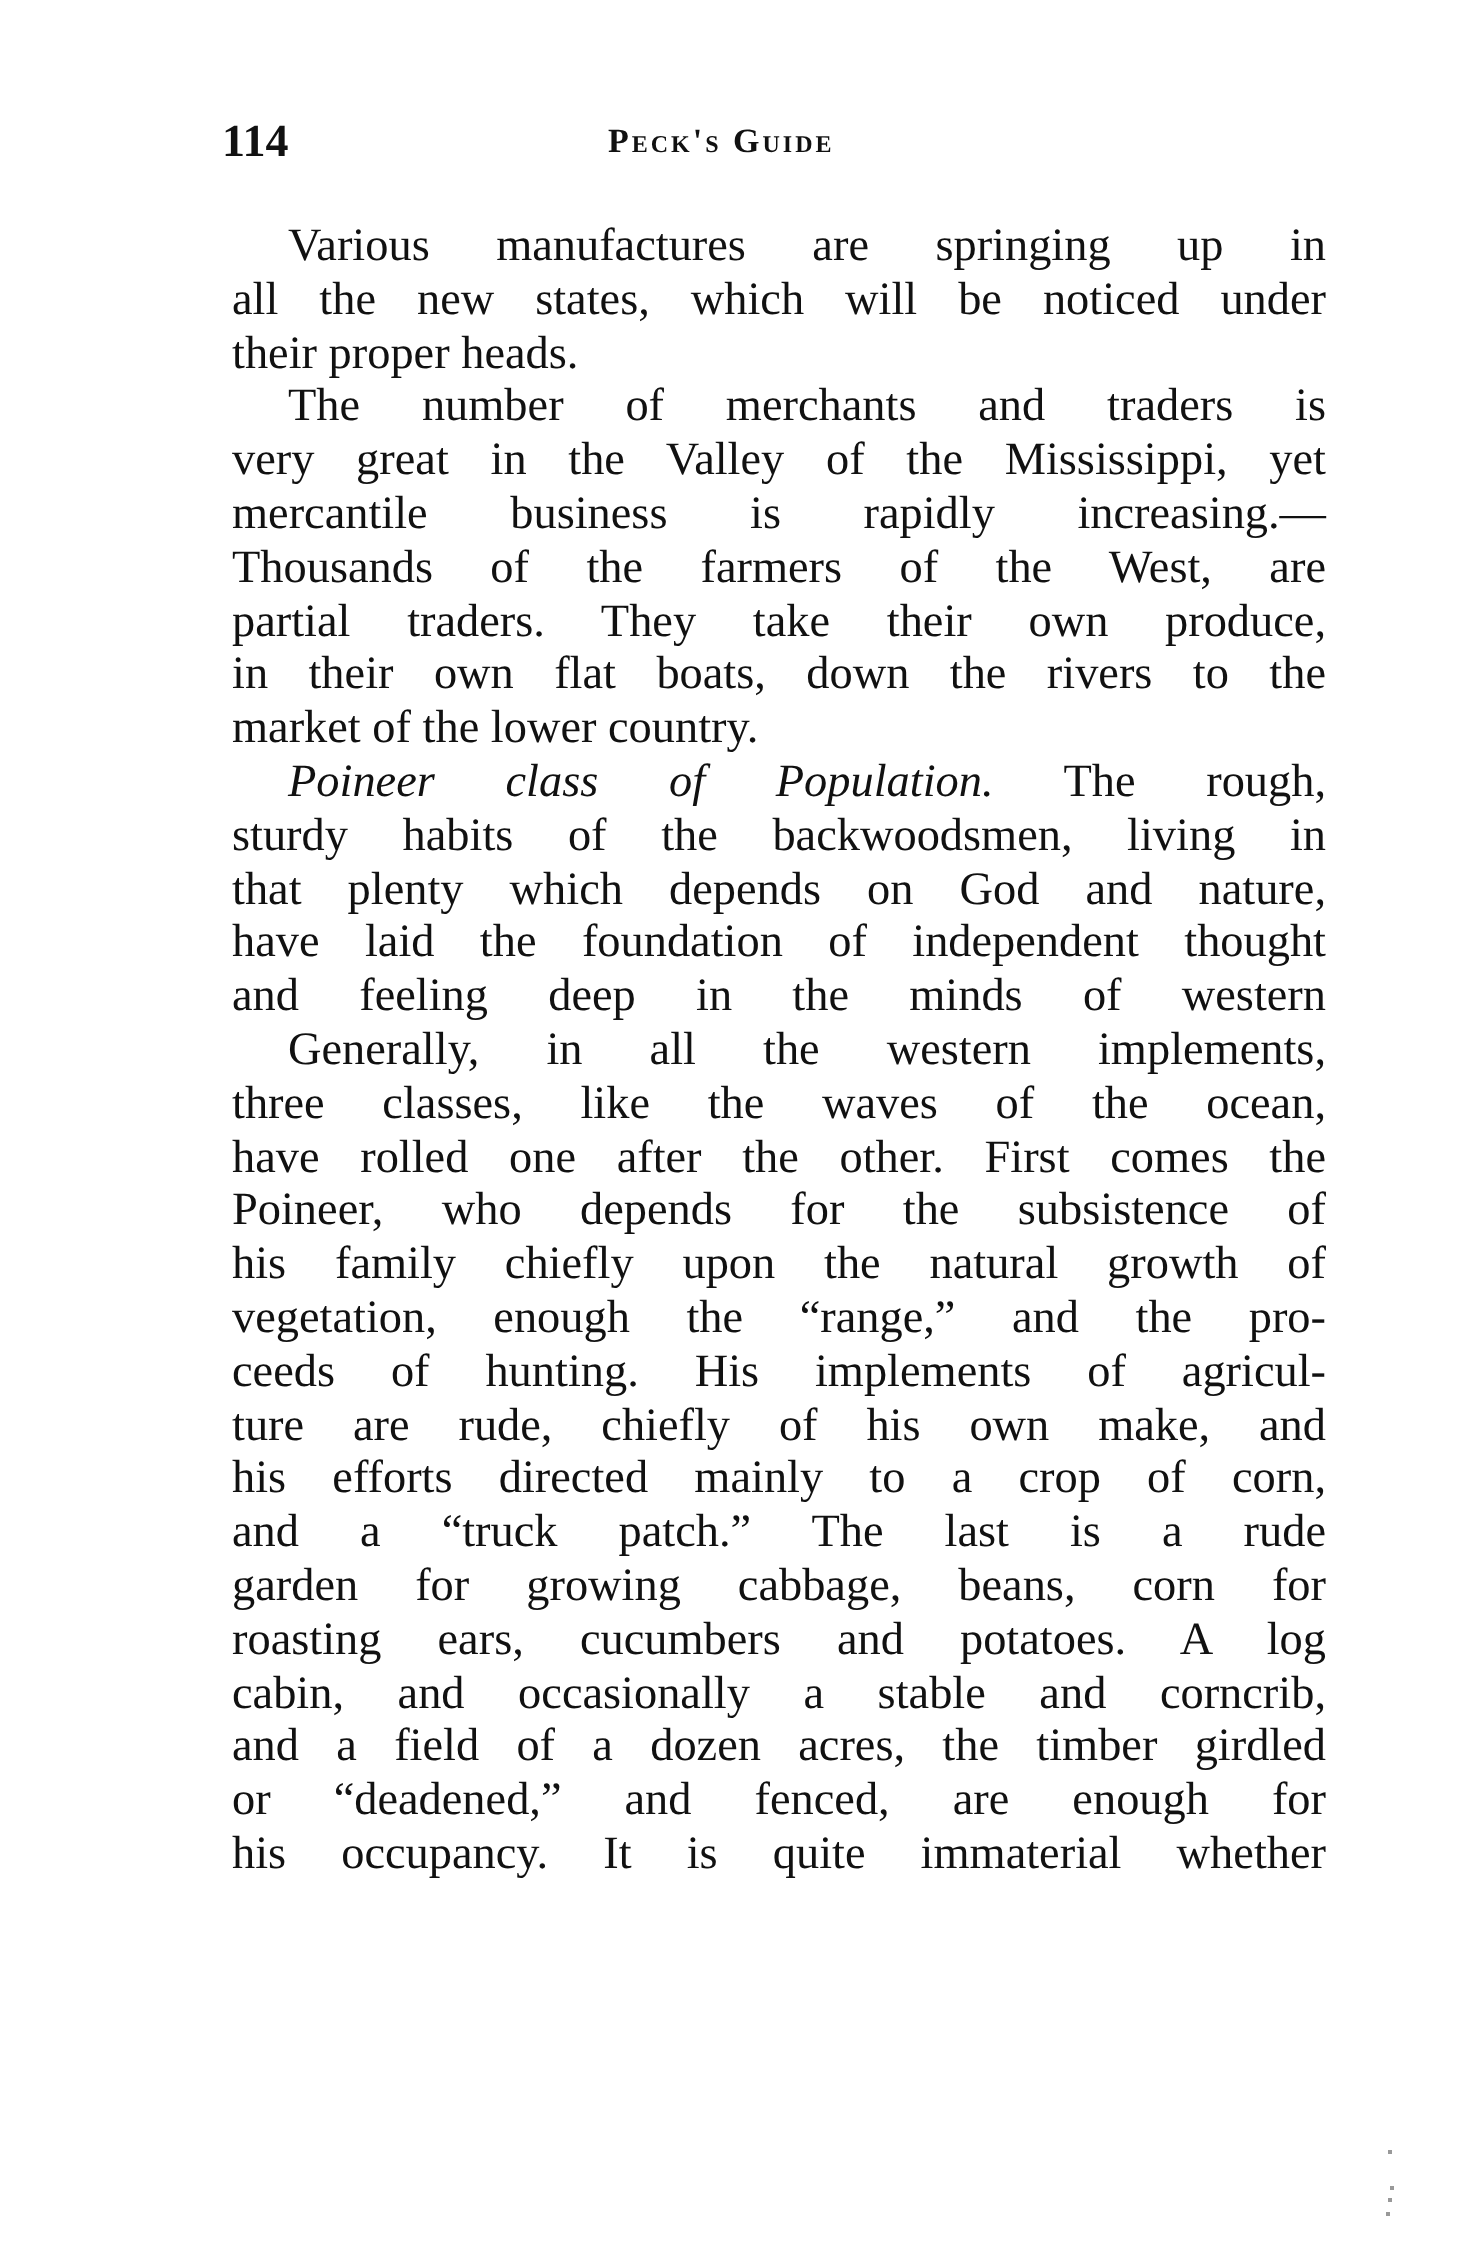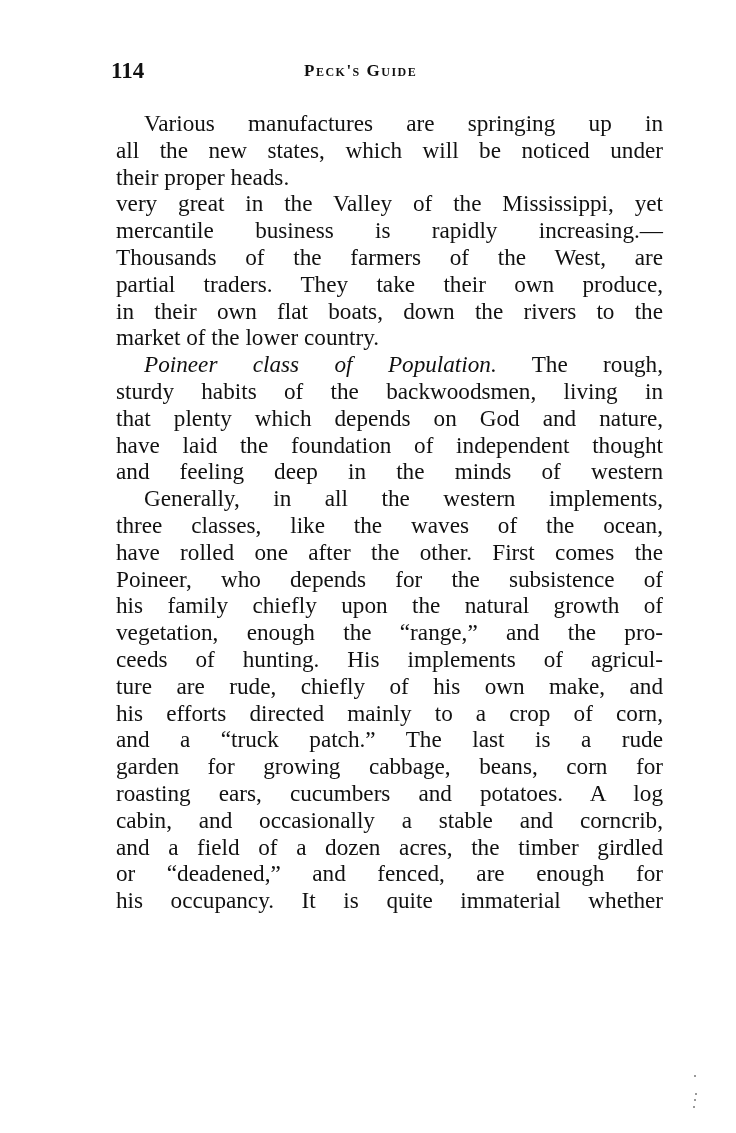--- a/index.html
+++ b/index.html
@@ -26,20 +26,21 @@
 <div class="page">
   <div class="running-head">
     <span class="page-number">114</span>
     <span class="running-title">Peck's Guide</span>
   </div>
 
   <div class="body-text" id="body-text">
       <div class="line indent"><span>Various manufactures are springing up in</span></div>
       <div class="line"><span>all the new states, which will be noticed under</span></div>
       <div class="line last"><span>their proper heads.</span></div>
+      <div class="line indent"><span>The number of merchants and traders is</span></div>
       <div class="line"><span>very great in the Valley of the Mississippi, yet</span></div>
       <div class="line"><span>mercantile business is rapidly increasing.—</span></div>
       <div class="line"><span>Thousands of the farmers of the West, are</span></div>
       <div class="line"><span>partial traders.  They take their own produce,</span></div>
       <div class="line"><span>in their own flat boats, down the rivers to the</span></div>
       <div class="line last"><span>market of the lower country.</span></div>
       <div class="line indent"><em>Poineer class of Population.</em><span>  The rough,</span></div>
       <div class="line"><span>sturdy habits of the backwoodsmen, living in</span></div>
       <div class="line"><span>that plenty which depends on God and nature,</span></div>
       <div class="line"><span>have laid the foundation of independent thought</span></div>

